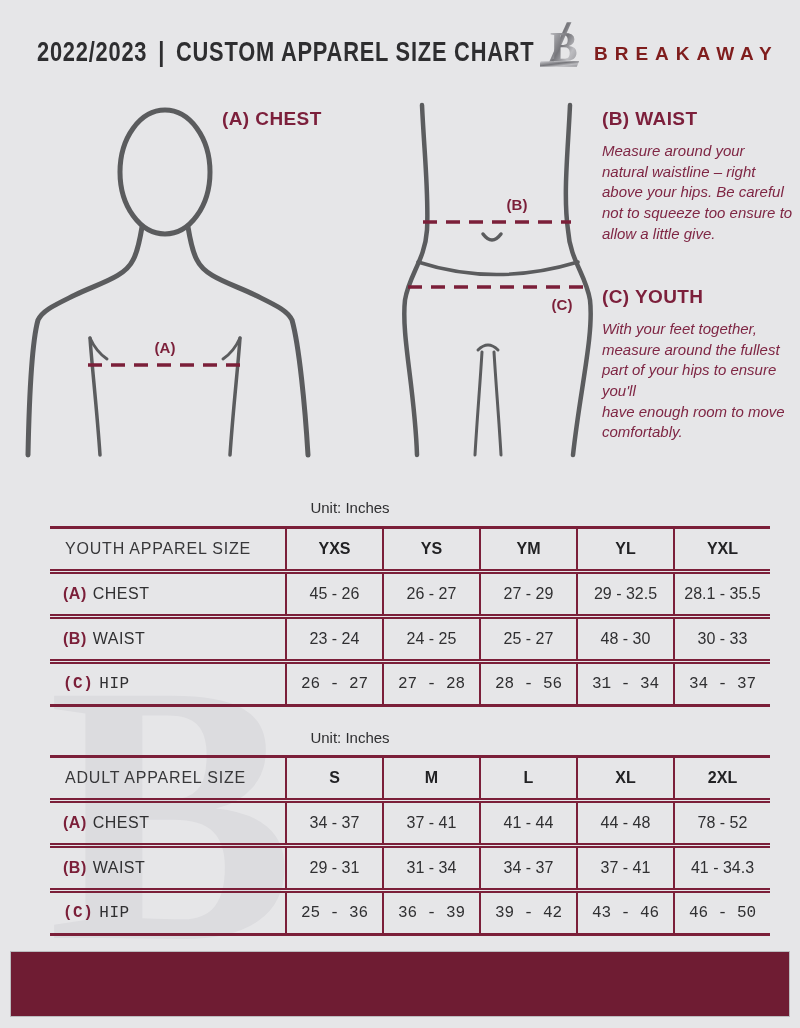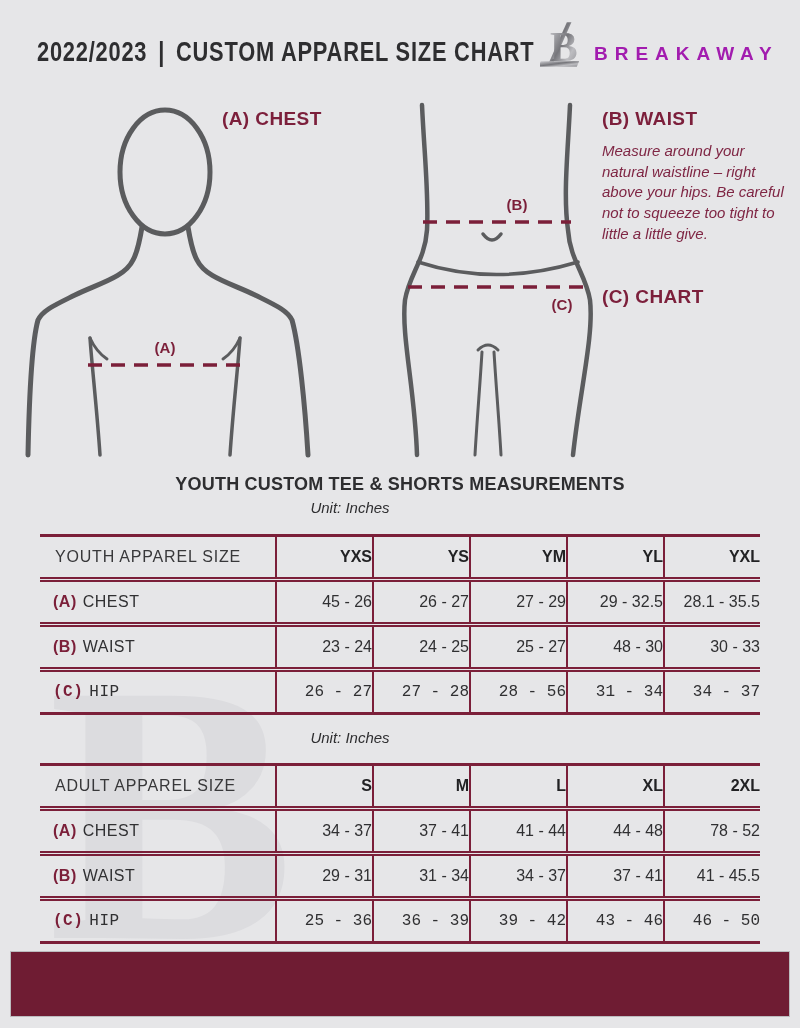--- a/index.html
+++ b/index.html
@@ -13,48 +13,48 @@
   .doc-title {
     position:absolute; top:36px; left:37px;
     font-weight:bold; font-size:28px; letter-spacing:1px;
     white-space:nowrap; transform:scaleX(0.78); transform-origin:left center;
     color:#2e2e30;
   }
   .doc-title .divider { padding:0 14px; font-weight:bold; color:#2e2e30; }
   .logo { position:absolute; top:20px; left:540px; width:46px; height:52px; }
   .brand {
     position:absolute; top:43px; left:594px;
-    font-weight:bold; font-size:19px; letter-spacing:7px; color:#a21caf;
+    font-weight:bold; font-size:19px; letter-spacing:7px; color:#7f1d1d;
     white-space:nowrap;
   }
   
   .fig { position:absolute; }
   .fig path, .fig ellipse { fill:none; stroke:#5b5c5e; stroke-linecap:round; }
   .dash { stroke:#7b1f39; stroke-width:3.5; stroke-dasharray:14 9; }
   .marker-label { fill:#7b1f39; font-weight:bold; font-size:15px; font-family:"Liberation Sans",sans-serif; }
   .guide-block { position:absolute; }
   .guide-heading {
     font-weight:bold; font-size:19px; color:#7c1f3b; letter-spacing:.4px;
   }
   .guide-desc {
     margin-top:11px; font-style:italic; font-size:15px; line-height:1.38;
     color:#7f2644; white-space:pre-line;
   }
   
   .sec-title { position:absolute; left:0; width:800px; text-align:center;
     font-weight:bold; font-size:18px; color:#2e2e30; letter-spacing:.2px; }
   .sec-unit { position:absolute; left:0; width:700px; text-align:center;
-    font-style:italic; font-size:15px; color:#2e2e30; }
+    font-size:15px; color:#2e2e30; }
   .size-table {
-    position:absolute; left:40px; width:720px;
+    position:absolute; left:50px; width:720px;
     border-collapse:collapse; table-layout:fixed; z-index:1;
-    border-top:3px solid #7b1f39; background:transparent;margin-top:8px;
+    border-top:3px solid #7b1f39; background:transparent;
   }
   .size-table th, .size-table td {
-    height:40px; text-align:right; font-size:16px; color:#303032;
+    height:40px; text-align:center; font-size:16px; color:#303032;
     padding:0; background:transparent;
   }
   .size-table thead tr { height:42px; border-bottom:5px double #7b1f39; }
   .size-table tbody tr { border-bottom:5px double #7b1f39; }
   .size-table tbody tr:last-child { border-bottom:3px solid #7b1f39;font-family:Liberation Mono, monospace; }
   .size-table tr > *:not(:first-child) { border-left:2px solid #7b1f39; }
   .size-table .rowhead {
     text-align:left; padding-left:15px; font-weight:normal;
     letter-spacing:.8px; color:#38383a; font-size:16px;
   }
@@ -122,30 +122,31 @@
     <path d="M 87,252 C 85,285 82,320 80,355" stroke-width="3"></path>
     <path d="M 99,252 C 101,285 104,320 106,355" stroke-width="3"></path>
     <line class="dash" x1="28" y1="122" x2="176" y2="122"></line>
     <text class="marker-label" x="122" y="110" text-anchor="middle">(B)</text>
     <line class="dash" x1="13" y1="187" x2="190" y2="187"></line>
     <text class="marker-label" x="167" y="210" text-anchor="middle">(C)</text>
   </svg>
 
   <div class="guide-block" style="left:602px; top:108px; width:192px;">
     <div class="guide-heading">(B) WAIST</div>
-    <div class="guide-desc">Measure around your natural waistline – right above your hips. Be careful not to squeeze too tight to little a little give.</div>
+    <div class="guide-desc">Measure around your natural waistline – right above your hips. Be careful not to squeeze too ensure to allow a little give.</div>
   </div>
 
   <div class="guide-block" style="left:602px; top:286px; width:196px;">
-    <div class="guide-heading">(C) CHART</div>
+    <div class="guide-heading">(C) YOUTH</div>
+    <div class="guide-desc">With your feet together, measure around the fullest part of your hips to ensure you'll
+have enough room to move comfortably.</div>
   </div>
 
   <div class="watermark">B</div>
 
-  <div class="sec-title" style="top:474px;">YOUTH CUSTOM TEE &amp; SHORTS MEASUREMENTS</div>
   <div class="sec-unit" style="top:499px;">Unit: Inches</div>
 
   <table class="size-table" style="top:526px;">
     <colgroup>
         <col style="width:236px">
         <col style="width:97px">
         <col style="width:97px">
         <col style="width:97px">
         <col style="width:97px">
         <col style="width:96px">
@@ -217,21 +218,21 @@
         <td>41 - 44</td>
         <td>44 - 48</td>
         <td>78 - 52</td>
       </tr>
       <tr>
         <td class="rowlabel"><span class="pfx">(B)</span><span>WAIST</span></td>
         <td>29 - 31</td>
         <td>31 - 34</td>
         <td>34 - 37</td>
         <td>37 - 41</td>
-        <td>41 - 45.5</td>
+        <td>41 - 34.3</td>
       </tr>
       <tr>
         <td class="rowlabel"><span class="pfx">(C)</span><span>HIP</span></td>
         <td>25 - 36</td>
         <td>36 - 39</td>
         <td>39 - 42</td>
         <td>43 - 46</td>
         <td>46 - 50</td>
       </tr>
     </tbody>

